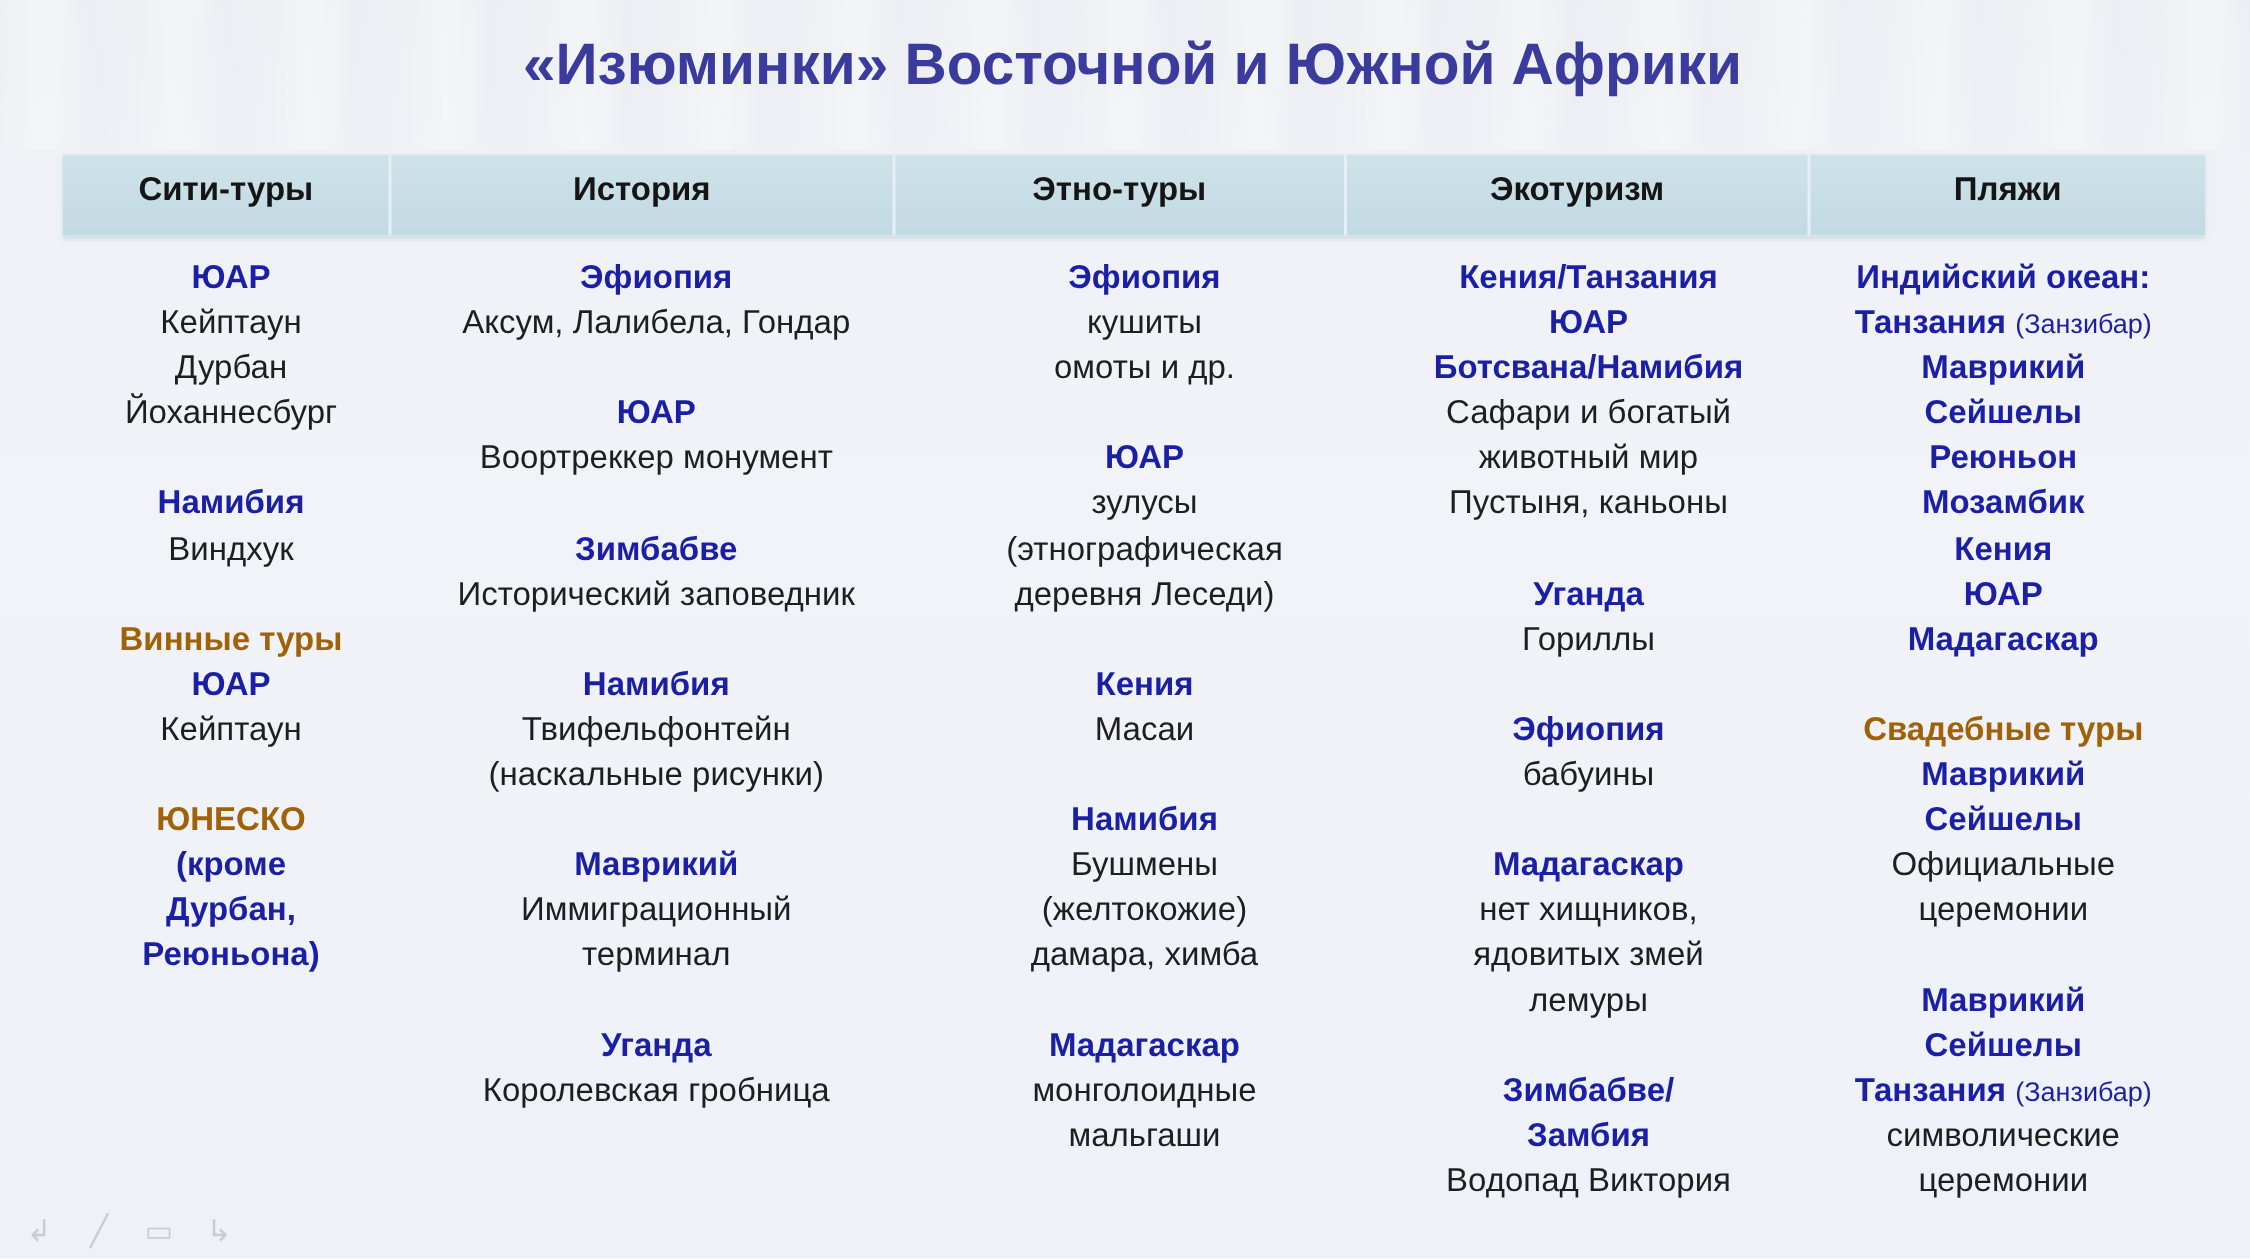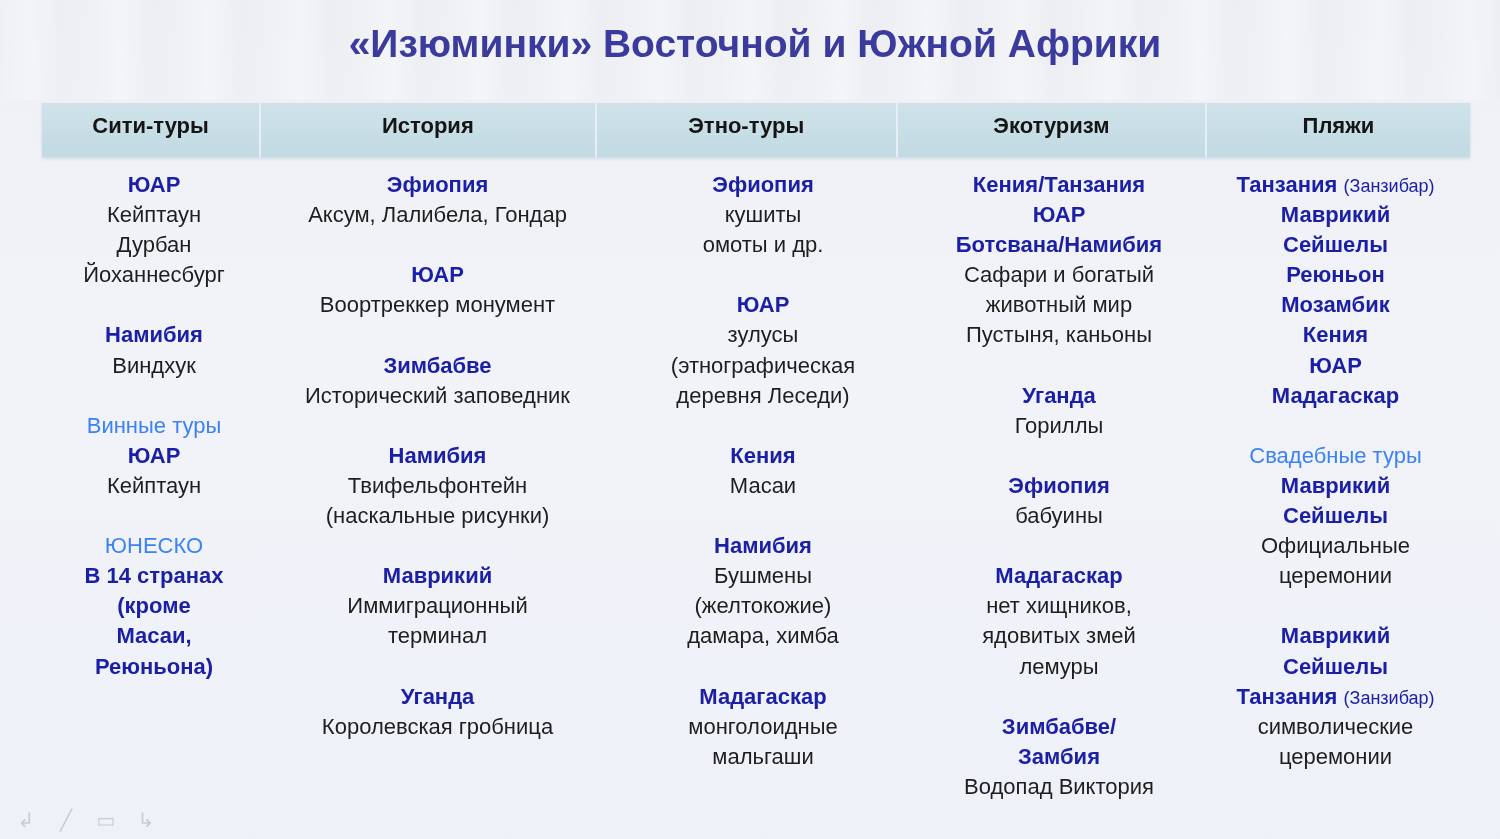--- a/index.html
+++ b/index.html
@@ -28,21 +28,21 @@
       height: 54px; display: flex; align-items: center; justify-content: center;
       font-size: 22px; font-weight: bold; color: #151515;
       border-right: 2px solid #e6f0f4; box-sizing: border-box;
       padding-bottom: 8px;
     }
     .hcell:last-child { border-right: none; border-radius: 21px; }
     .cols { position: absolute; left: 42px; top: 170px; width: 1428px; display: flex; }
     .col { text-align: center; font-size: 22px; line-height: 30.1px; color: #1a1a1a; }
     .line { display: block; height: 30.1px; white-space: nowrap; }
     .b { color: #1b1fa6; font-weight: bold; margin-top: 28px; }
-    .k { color: #3b82f6; font-weight: normal; }
+    .k { color: #a16207; font-weight: bold; }
     .n { color: #1e1e1e; }
     .small { font-size: 18px; font-weight: normal; color: #1b1fa6; }
     .gap { display: block; height: 30.1px; }
     .ctrls { position: absolute; left: 14px; top: 808px; display: flex; gap: 16px; color: #c8ccd4; font-size: 20px; }
     .ctrls span { display: inline-block; width: 24px; text-align: center; }
   </style>
 </head>
 <body>
 
 <div class="bgdeco"></div>
@@ -65,23 +65,22 @@
       <span class="line"><span class="n">Йоханнесбург</span></span>
       <span class="gap"></span>
       <span class="line"><span class="b">Намибия</span></span>
       <span class="line"><span class="n">Виндхук</span></span>
       <span class="gap"></span>
       <span class="line"><span class="k">Винные туры</span></span>
       <span class="line"><span class="b">ЮАР</span></span>
       <span class="line"><span class="n">Кейптаун</span></span>
       <span class="gap"></span>
       <span class="line"><span class="k">ЮНЕСКО</span></span>
-      <span class="line"><span class="b">В 14 странах</span></span>
       <span class="line"><span class="b">(кроме</span></span>
-      <span class="line"><span class="b">Масаи,</span></span>
+      <span class="line"><span class="b">Дурбан,</span></span>
       <span class="line"><span class="b">Реюньона)</span></span>
     </div>
     <div class="col" style="width: 343px;">
       <span class="line"><span class="b">Эфиопия</span></span>
       <span class="line"><span class="n">Аксум, Лалибела, Гондар</span></span>
       <span class="gap"></span>
       <span class="line"><span class="b">ЮАР</span></span>
       <span class="line"><span class="n">Воортреккер монумент</span></span>
       <span class="gap"></span>
       <span class="line"><span class="b">Зимбабве</span></span>
@@ -137,20 +136,21 @@
       <span class="line"><span class="b">Мадагаскар</span></span>
       <span class="line"><span class="n">нет хищников,</span></span>
       <span class="line"><span class="n">ядовитых змей</span></span>
       <span class="line"><span class="n">лемуры</span></span>
       <span class="gap"></span>
       <span class="line"><span class="b">Зимбабве/</span></span>
       <span class="line"><span class="b">Замбия</span></span>
       <span class="line"><span class="n">Водопад Виктория</span></span>
     </div>
     <div class="col" style="width: 269px;">
+      <span class="line"><span class="b">Индийский океан:</span></span>
       <span class="line"><span class="b">Танзания</span> <span class="small">(Занзибар)</span></span>
       <span class="line"><span class="b">Маврикий</span></span>
       <span class="line"><span class="b">Сейшелы</span></span>
       <span class="line"><span class="b">Реюньон</span></span>
       <span class="line"><span class="b">Мозамбик</span></span>
       <span class="line"><span class="b">Кения</span></span>
       <span class="line"><span class="b">ЮАР</span></span>
       <span class="line"><span class="b">Мадагаскар</span></span>
       <span class="gap"></span>
       <span class="line"><span class="k">Свадебные туры</span></span>

